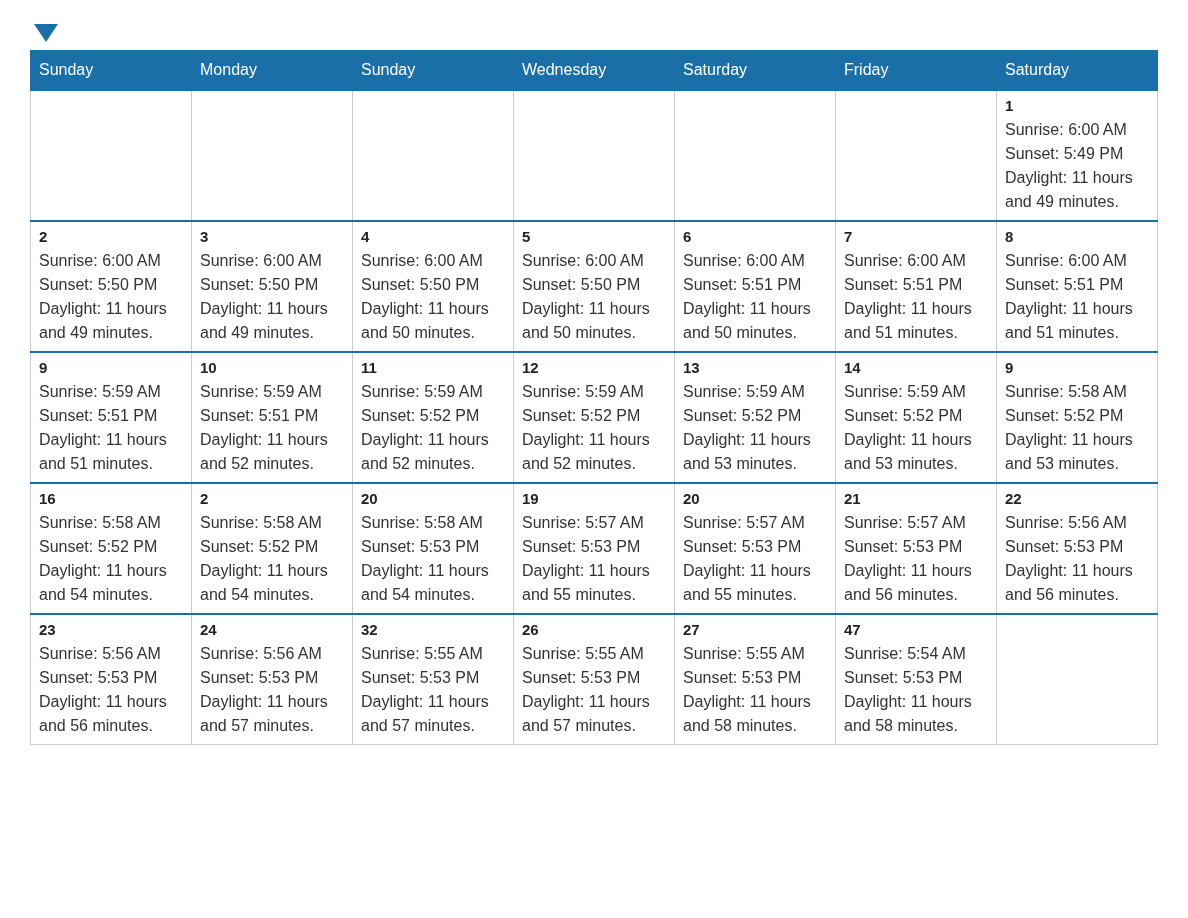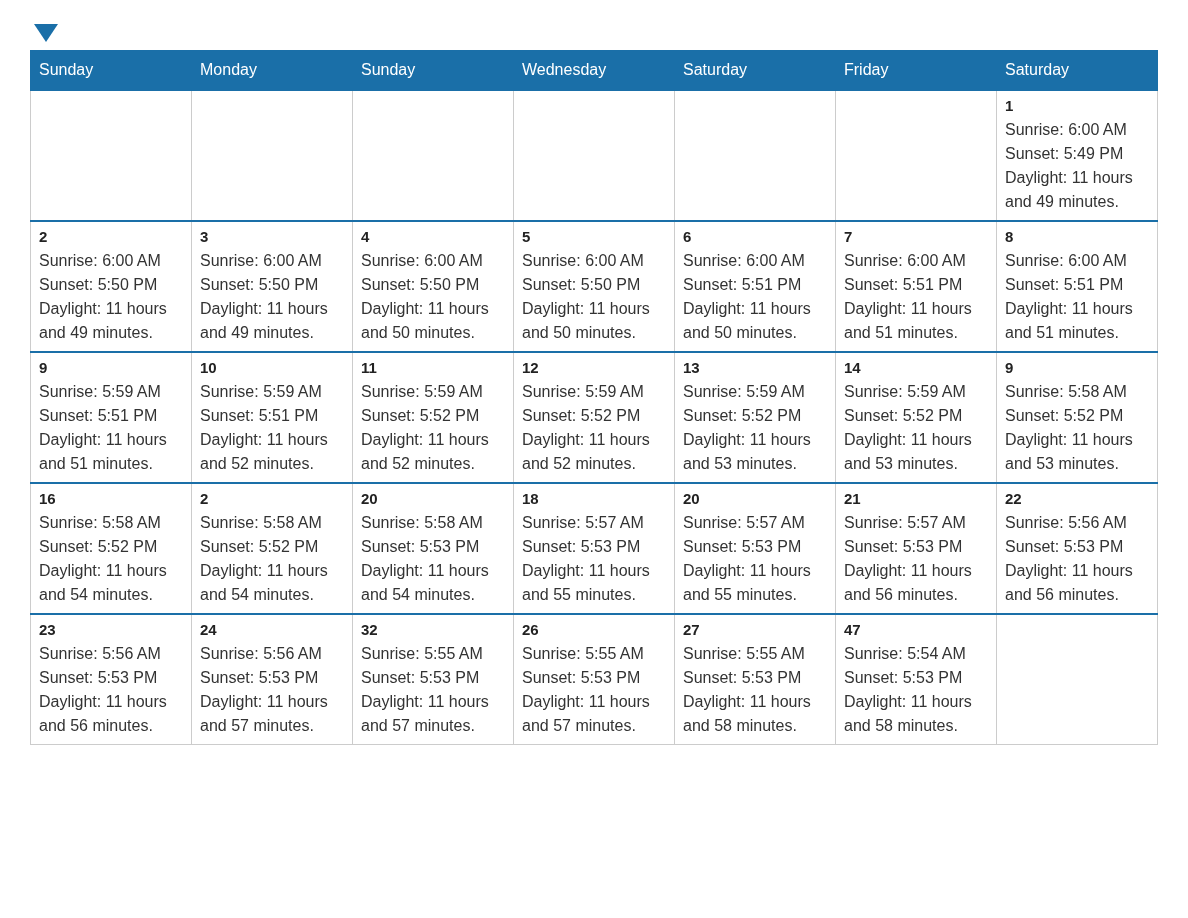--- a/index.html
+++ b/index.html
@@ -212,21 +212,21 @@
         </td>
         <td>
           <span class="day-number">2</span>
           <div class="day-info">Sunrise: 5:58 AM<br>Sunset: 5:52 PM<br>Daylight: 11 hours and 54 minutes.</div>
         </td>
         <td>
           <span class="day-number">20</span>
           <div class="day-info">Sunrise: 5:58 AM<br>Sunset: 5:53 PM<br>Daylight: 11 hours and 54 minutes.</div>
         </td>
         <td>
-          <span class="day-number">18</span>
+          <span class="day-number">19</span>
           <div class="day-info">Sunrise: 5:57 AM<br>Sunset: 5:53 PM<br>Daylight: 11 hours and 55 minutes.</div>
         </td>
         <td>
           <span class="day-number">20</span>
           <div class="day-info">Sunrise: 5:57 AM<br>Sunset: 5:53 PM<br>Daylight: 11 hours and 55 minutes.</div>
         </td>
         <td>
           <span class="day-number">21</span>
           <div class="day-info">Sunrise: 5:57 AM<br>Sunset: 5:53 PM<br>Daylight: 11 hours and 56 minutes.</div>
         </td>

